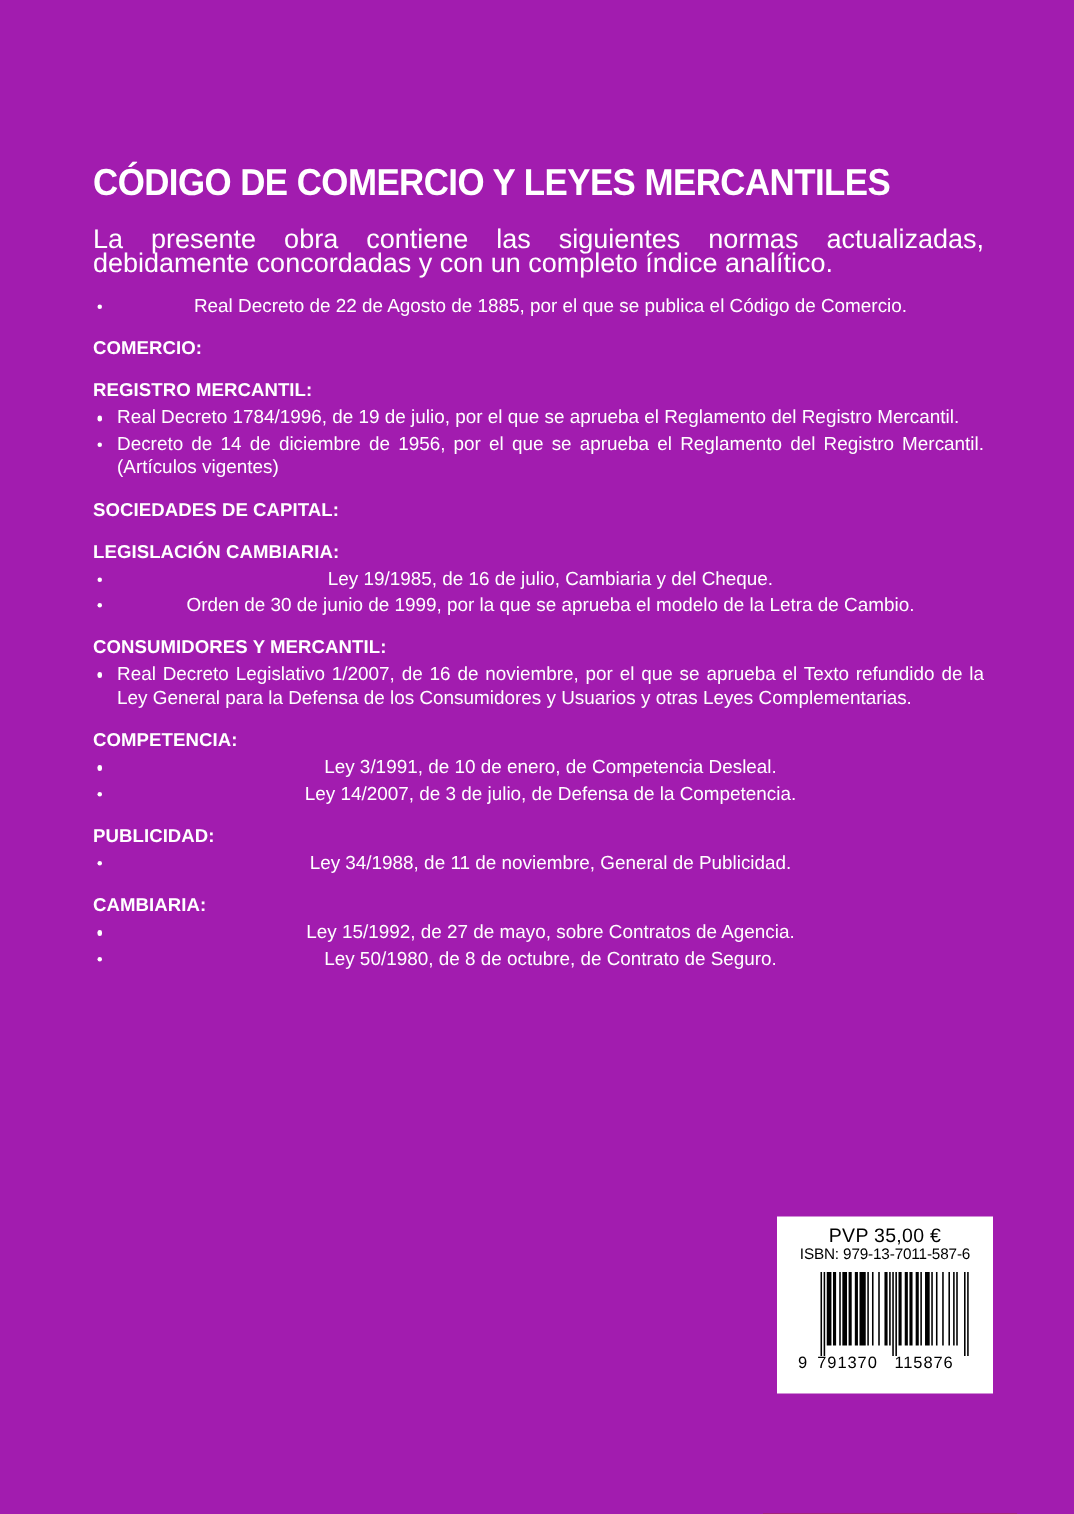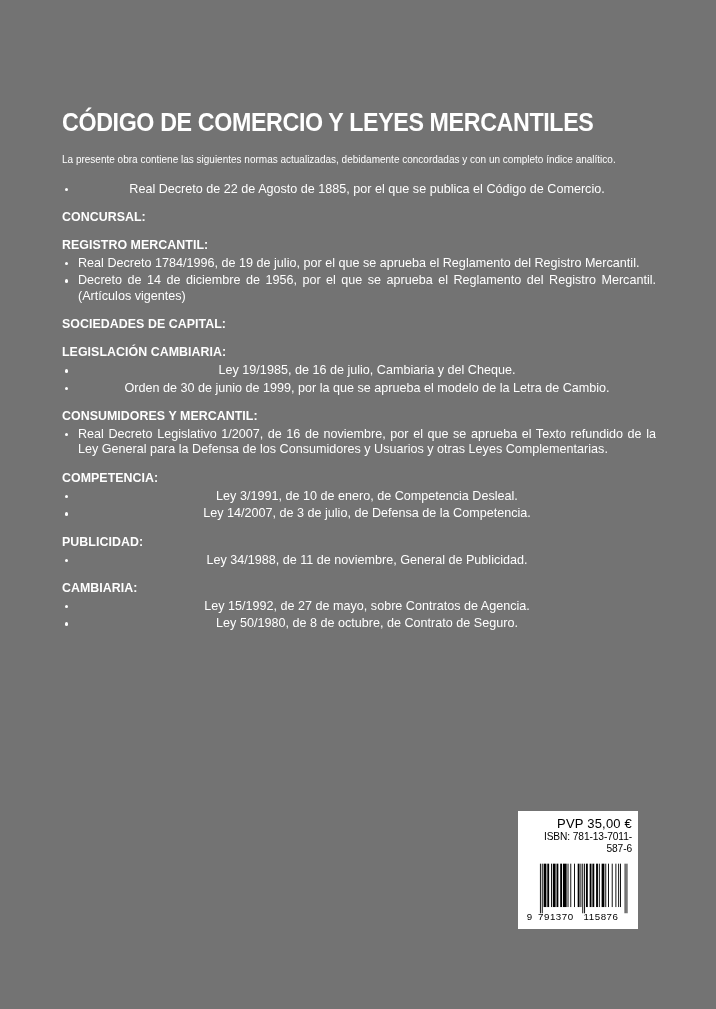--- a/index.html
+++ b/index.html
@@ -11,21 +11,21 @@
     height: 1009px;
     background: #A5302C;
     font-family: "Liberation Sans", sans-serif;
     overflow: hidden;
     position: relative;
   }
 
   .cover {
     position: absolute;
     inset: 0;
-    background: #737373;
+    background: #a21caf;
   }
 
   .book-title {
     position: absolute;
     left: 62px;
     top: 92px;
     width: 600px;
     color: #FFFFFF;
     font-family: "Liberation Sans Narrow", "Liberation Sans", sans-serif;
     font-size: 25px;
@@ -39,21 +39,21 @@
 
   .body-block {
     position: absolute;
     left: 62px;
     top: 152px;
     width: 594px;
     color: #FFFFFF;
   }
 
   .intro {
-    font-size: 10px;
+    font-size: 18px;
     line-height: 15.5px;
     text-align: justify;
     margin: 0 0 14px 0;
     font-weight: 500;
   }
 
   .section {
     margin: 0;
   }
 
@@ -100,26 +100,26 @@
 
   .bullet.nojust {
     text-align: center;
   }
 
   
   .barcode-box {
     position: absolute;
     left: 518px;
     top: 811px;
-    width: 120px;
+    width: 144px;
     height: 118px;
     background: #FFFFFF;
     box-sizing: border-box;
     padding: 5px 6px 4px 6px;
-    text-align: right;
+    text-align: center;
   }
 
   .pvp {
     color: #000000;
     font-size: 13px;
     line-height: 15px;
     font-weight: normal;
     letter-spacing: 0.2px;
   }
 
@@ -151,21 +151,21 @@
   <div class="body-block">
     <p class="intro">La presente obra contiene las siguientes normas actualizadas, debidamente concordadas y con un completo índice analítico.</p>
 
     <div id="sections-host">
         <div class="section" style="margin-top: 0px;">
           <ul class="bullets">
             <li class="bullet nojust"><span class="dot"></span><span>Real Decreto de 22 de Agosto de 1885, por el que se publica el Código de Comercio.</span></li>
           </ul>
         </div>
         <div class="section">
-          <div class="section-head">CONCURSAL:</div>
+          <div class="section-head">COMERCIO:</div>
         </div>
         <div class="section">
           <div class="section-head">REGISTRO MERCANTIL:</div>
           <ul class="bullets">
             <li class="bullet"><span class="dot"></span><span>Real Decreto 1784/1996, de 19 de julio, por el que se aprueba el Reglamento del Registro Mercantil.</span></li>
             <li class="bullet"><span class="dot"></span><span>Decreto de 14 de diciembre de 1956, por el que se aprueba el Reglamento del Registro Mercantil. (Artículos vigentes)</span></li>
           </ul>
         </div>
         <div class="section">
           <div class="section-head">SOCIEDADES DE CAPITAL:</div>
@@ -201,21 +201,21 @@
           <ul class="bullets">
             <li class="bullet nojust"><span class="dot"></span><span>Ley 15/1992, de 27 de mayo, sobre Contratos de Agencia.</span></li>
             <li class="bullet nojust"><span class="dot"></span><span>Ley 50/1980, de 8 de octubre, de Contrato de Seguro.</span></li>
           </ul>
         </div>
       </div>
   </div>
 
   <div class="barcode-box">
     <div class="pvp">PVP 35,00 €</div>
-    <div class="isbn">ISBN: 781-13-7011-587-6</div>
+    <div class="isbn">ISBN: 979-13-7011-587-6</div>
     <div class="barcode-wrap">
       <svg class="barcode-svg" width="122" height="68" viewBox="0 0 122 68" aria-hidden="true">
         <rect x="0" y="0" width="122" height="68" fill="#FFFFFF"></rect>
         <g id="bars-host" fill="#000000">
             <rect x="18.00" y="2" width="1.04" height="56"></rect>
             <rect x="20.08" y="2" width="1.04" height="56"></rect>
             <rect x="22.16" y="2" width="3.12" height="49"></rect>
             <rect x="26.32" y="2" width="2.08" height="49"></rect>
             <rect x="30.48" y="2" width="1.04" height="49"></rect>
             <rect x="32.56" y="2" width="3.12" height="49"></rect>

